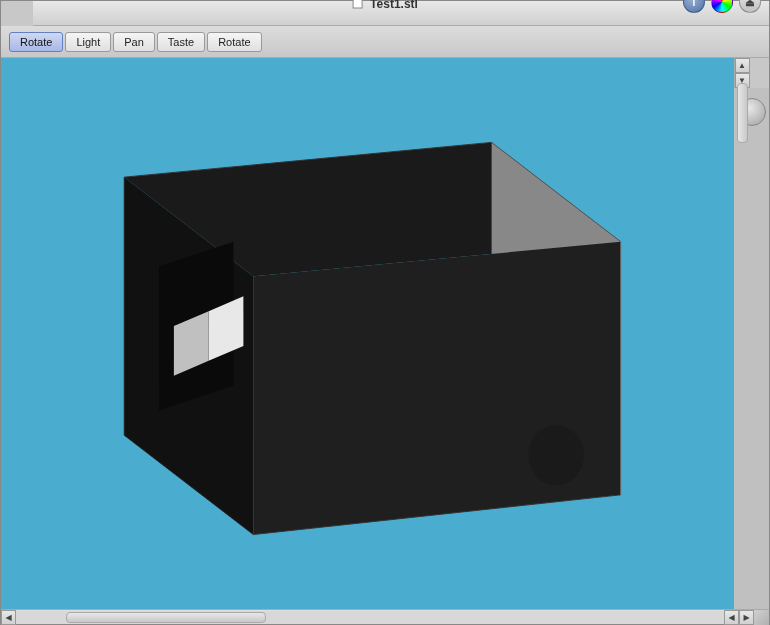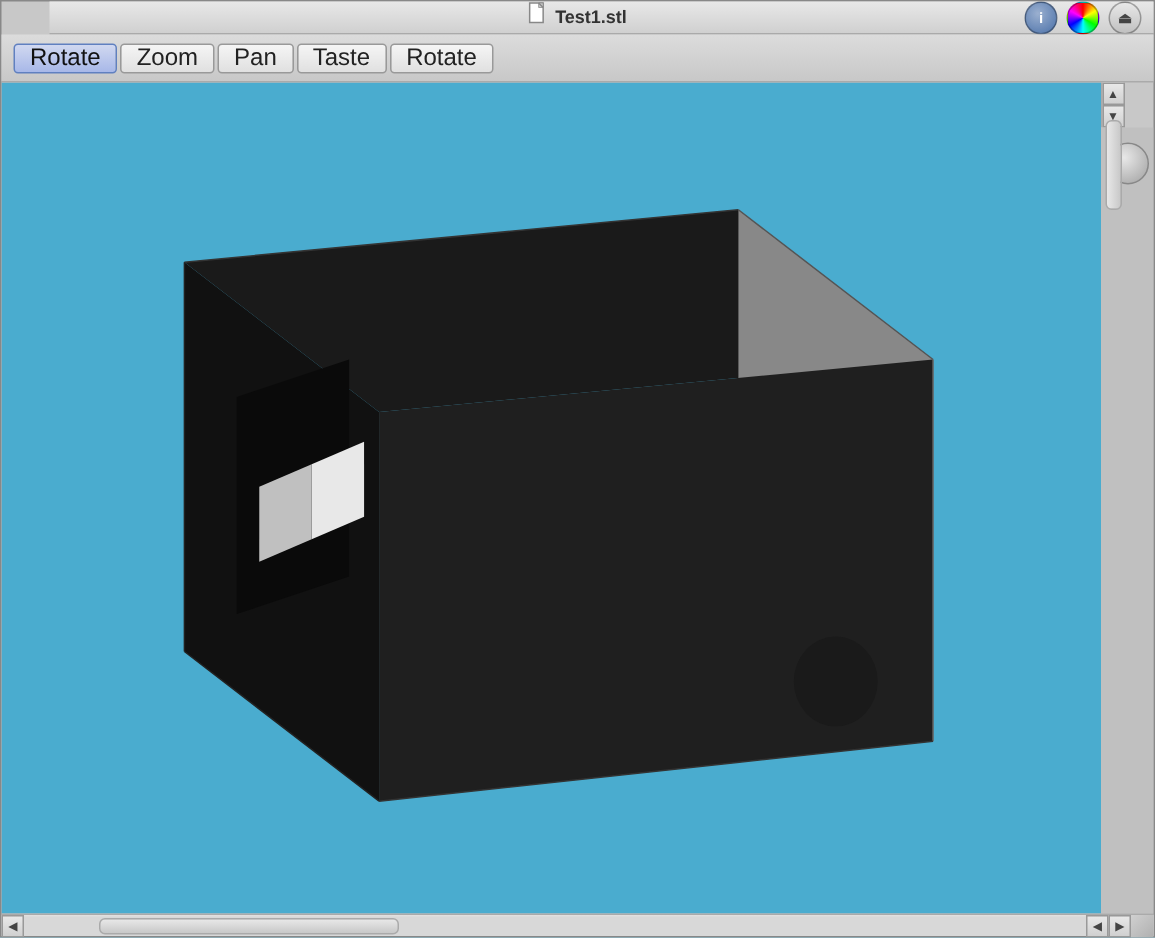--- a/index.html
+++ b/index.html
@@ -21,23 +21,23 @@
       display: flex;
       flex-direction: column;
     }
 
     
     .title-bar {
       height: 22px;
       background: linear-gradient(to bottom, #e8e8e8, #d0d0d0);
       border-bottom: 1px solid #aaa;
       display: flex;
-      align-items: flex-start;
+      align-items: flex-end;
       justify-content: space-between;
-      padding: 0 8px;
+      padding: 12px 8px;
       flex-shrink: 0;
       margin-left: 32px;
     }
 
     .title-bar-center {
       display: flex;
       align-items: center;
       gap: 4px;
       position: absolute;
       left: 50%;
@@ -67,21 +67,21 @@
       gap: 2px;
       flex-shrink: 0;
     }
 
     .toolbar-btn {
       height: 20px;
       padding: 0 10px;
       background: linear-gradient(to bottom, #f5f5f5, #e0e0e0);
       border: 1px solid #999;
       border-radius: 3px;
-      font-size: 16px;
+      font-size: 11px;
       cursor: pointer;
       color: #222;
       display: flex;
       align-items: center;
     }
 
     .toolbar-btn.active {
       background: linear-gradient(to bottom, #d0d8f0, #a8b8e8);
       border: 1px solid #6080c0;
       color: #111;
@@ -283,21 +283,21 @@
       </div>
       <div class="mac-btn mac-btn-color"></div>
       <div class="mac-btn mac-btn-action">
         <span>⏏</span>
       </div>
     </div>
   </div>
 
   <div class="toolbar">
     <button class="toolbar-btn active">Rotate</button>
-    <button class="toolbar-btn">Zoom</button>
+    <button class="toolbar-btn">Light</button>
     <button class="toolbar-btn">Pan</button>
     <button class="toolbar-btn">Taste</button>
     <button class="toolbar-btn">Rotate</button>
   </div>
 
   <div class="content-area">
 
     <div class="viewport">
 
       <svg class="stl-canvas" viewBox="0 0 730 555" xmlns="http://www.w3.org/2000/svg">

